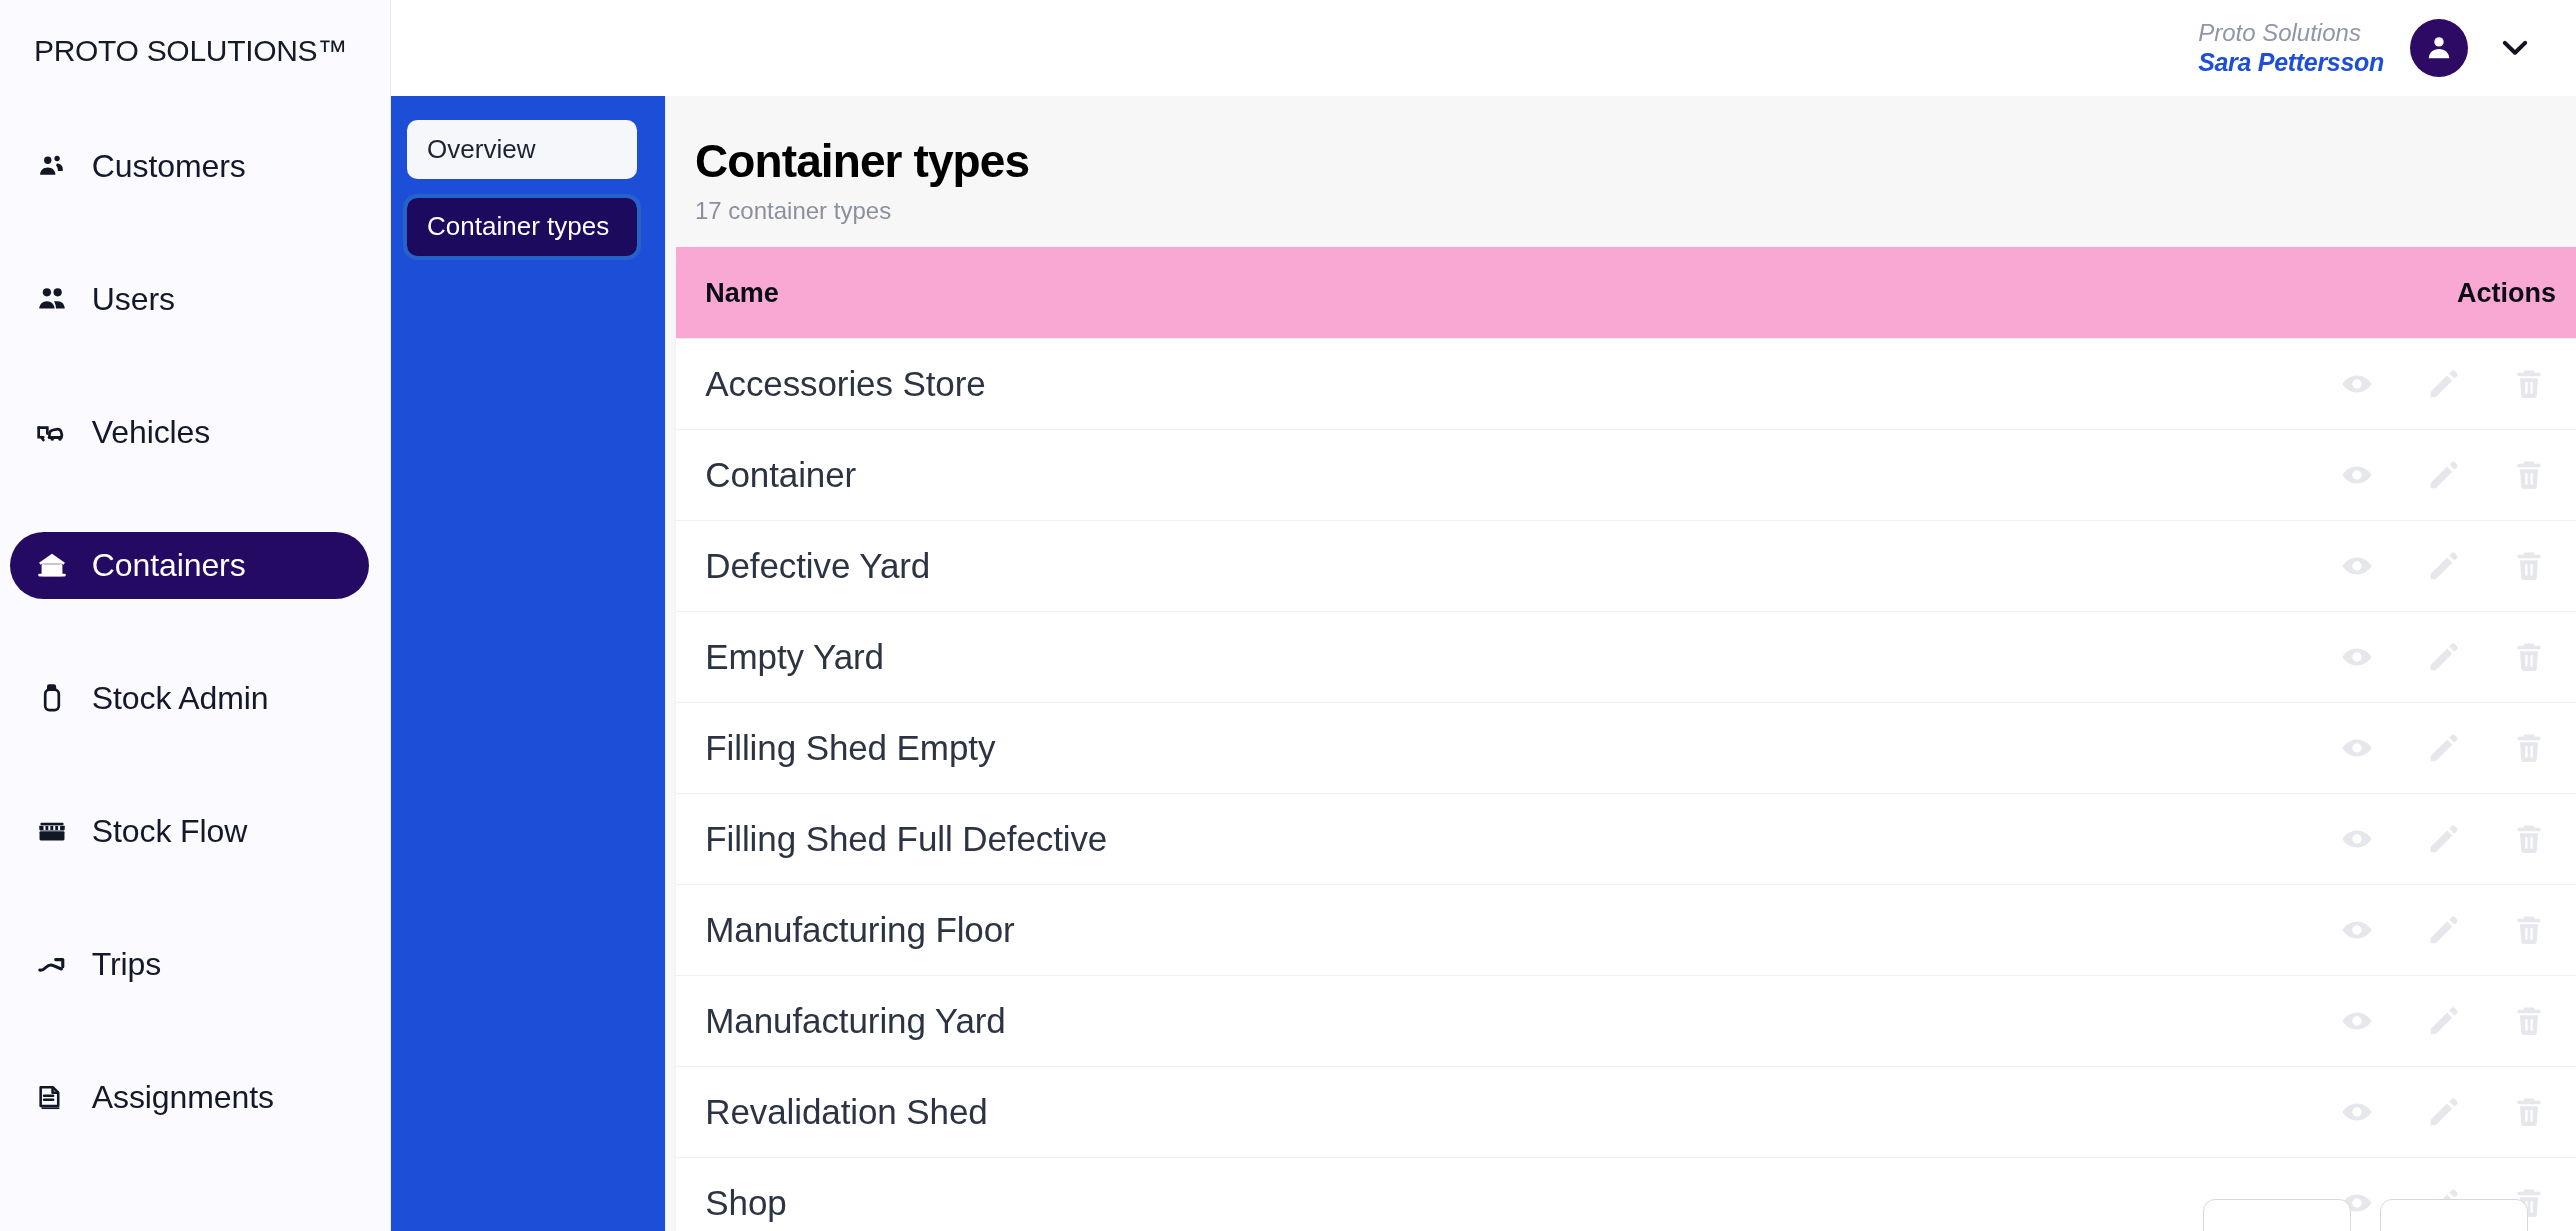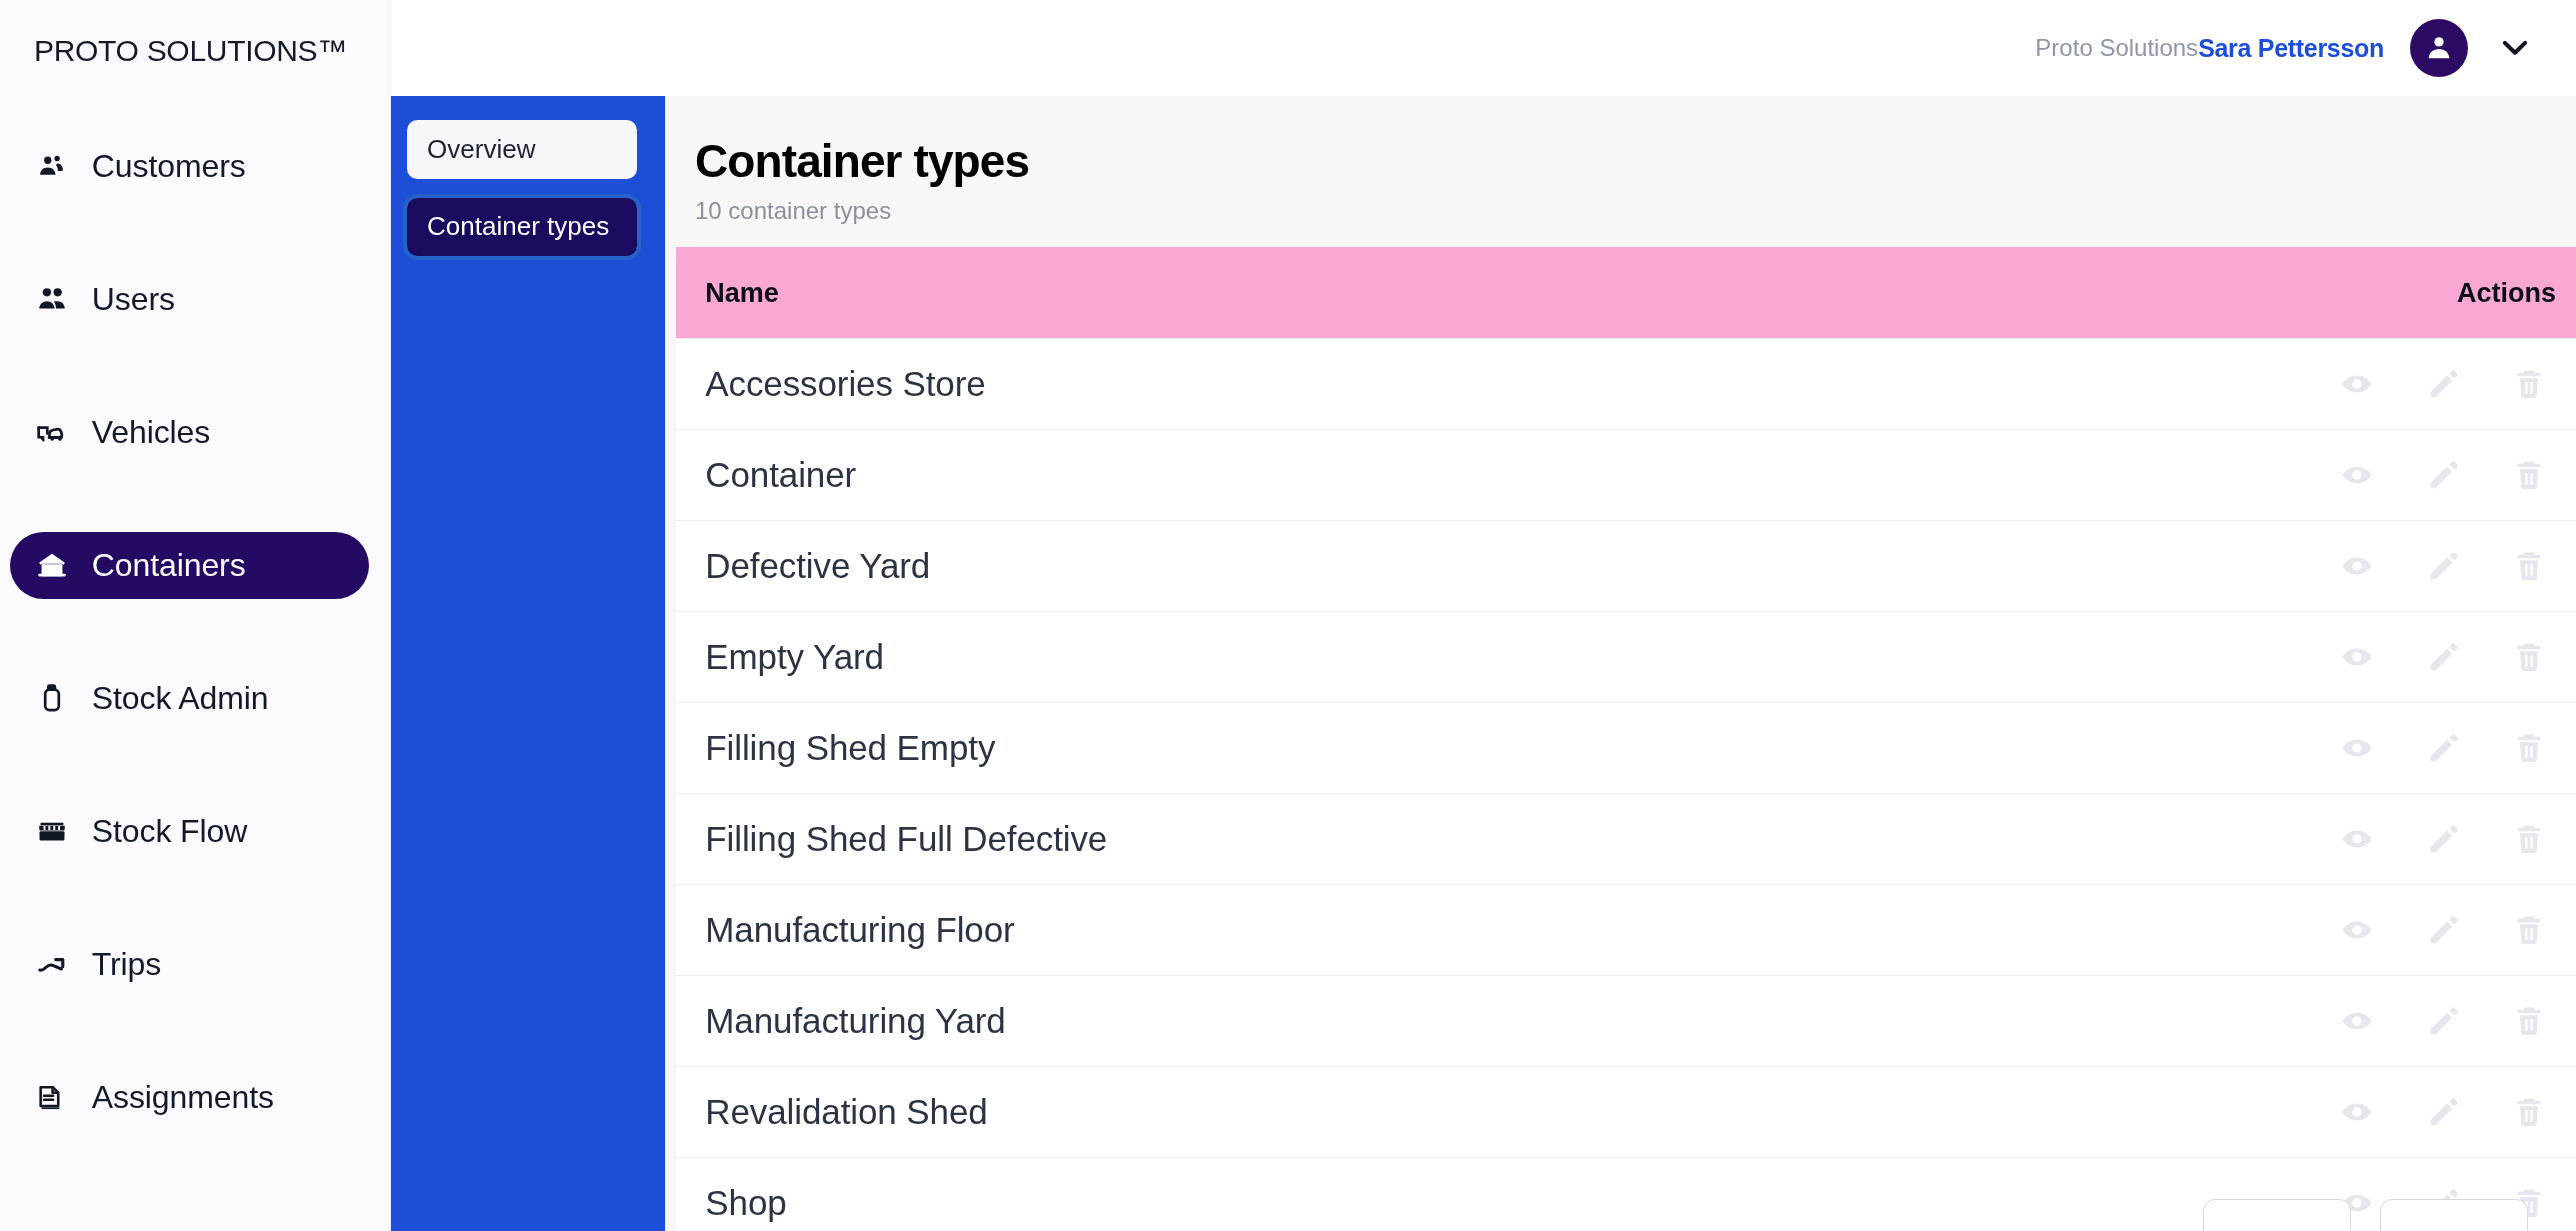--- a/index.html
+++ b/index.html
@@ -39,21 +39,21 @@
   .nav-item.active .ic svg { fill:#ffffff; stroke:#ffffff; }
 
   
   #main { flex:1 1 auto; height:1231px; position:relative; background:#ffffff; }
 
   
   #topbar {
     height:96px; display:flex; align-items:center; justify-content:flex-end;
     padding-right:41px; gap:26px; background:#ffffff;
   }
-  .user-meta { display:flex; flex-direction:row; align-items:center; line-height:1.22; }
+  .user-meta { display:flex; flex-direction:column; align-items:flex-start; line-height:1.22;font-style:italic; }
   .user-org { font-size:24px; color:#8f96a8; font-weight:400; }
   .user-name { font-size:25px; color:#1d4ed8; font-weight:700; letter-spacing:-0.3px; }
   .avatar {
     width:58px; height:58px; border-radius:50%; background:#2d0a63;
     display:flex; align-items:center; justify-content:center; cursor:pointer;
   }
   .chev { width:41px; height:41px; display:flex; align-items:center; justify-content:center; cursor:pointer; }
 
   
   #content { display:flex; height:1135px; }
@@ -256,21 +256,21 @@
     <div id="content">
 
       <div id="subnav">
         <button class="tab">Overview</button>
         <button class="tab active">Container types</button>
       </div>
 
       <section id="page">
         <div class="page-head">
           <h1 class="page-title">Container types</h1>
-          <div class="page-sub">10 container types</div>
+          <div class="page-sub">17 container types</div>
         </div>
 
         <div class="card">
           <table>
             <colgroup>
                 <col>
                 <col style="width:370px">
               </colgroup>
             <thead>
               <tr>

